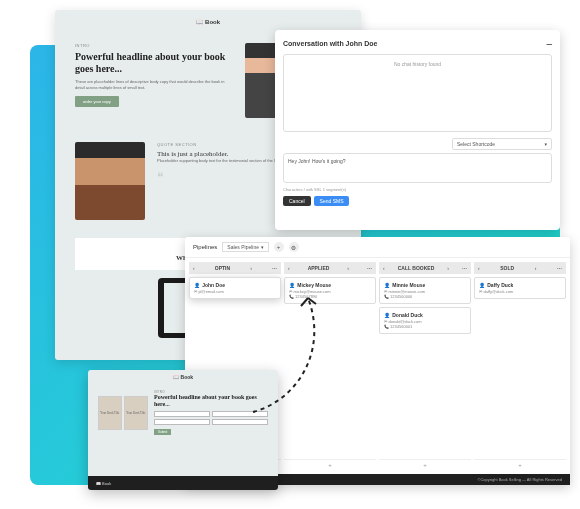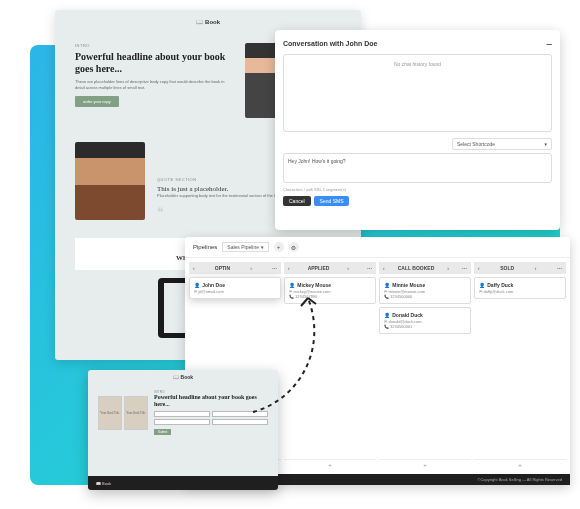--- a/index.html
+++ b/index.html
@@ -9,21 +9,21 @@
 .landing1 .logo{text-align:center;padding:8px 0;font-weight:600;font-size:6px;color:#333}
 .landing1 .hero{display:flex;padding:10px 20px}
 .landing1 .hero-text{flex:1;padding-right:10px}
 .landing1 .eyebrow{font-size:4px;color:#888;letter-spacing:.5px;text-transform:uppercase;margin-bottom:3px}
 .landing1 h1{font-family:Georgia,serif;font-size:10px;color:#222;line-height:1.2;margin-bottom:4px}
 .landing1 .body{font-size:4px;color:#666;line-height:1.4;margin-bottom:6px}
 .landing1 .cta{display:inline-block;background:#82a083;color:#fff;padding:3px 8px;font-size:4px;border-radius:1px}
 .landing1 .hero-media{display:flex;gap:4px;align-items:center}
 .landing1 .person1{width:50px;height:75px;background:linear-gradient(#333 20%,#e7b89a 20% 40%,#444 40%);border-radius:2px}
 .landing1 .bookcover{width:42px;height:62px;background:#d9cfc0;border:1px solid #ccc;display:flex;align-items:center;justify-content:center;font-family:cursive;font-size:6px;line-height:1.1;color:#555;text-align:center}
-.landing1 .section2{display:flex;padding:14px 20px;align-items:flex-end;gap:12px}
+.landing1 .section2{display:flex;padding:14px 20px;align-items:flex-start;gap:12px}
 .landing1 .person2{width:70px;height:78px;background:linear-gradient(#2b2b2b 20%,#c9946b 20% 55%,#7d4a2f 55%);border-radius:2px}
 .landing1 .quote{font-size:12px;color:#c8d4d1;font-family:Georgia,serif}
 .landing1 .banner{background:#fff;text-align:center;padding:8px;margin:4px 20px}
 .landing1 .banner h2{font-family:Georgia,serif;font-size:7px;color:#333}
 .landing1 .tablet{margin:8px auto;width:100px;height:60px;background:#1a1a1a;border-radius:4px;display:flex;align-items:center;justify-content:center}
 .landing1 .tablet-inner{width:88px;height:50px;background:#e7edec;display:flex;align-items:center;justify-content:center;gap:3px}
 .landing1 .mini-book{width:18px;height:26px;background:#d9cfc0;font-family:cursive;font-size:3px;color:#666;display:flex;align-items:center;justify-content:center;text-align:center}
 .conversation{position:absolute;right:20px;top:30px;width:285px;height:200px;background:#fff;border-radius:4px;box-shadow:0 3px 12px rgba(0,0,0,.2);z-index:3;padding:8px;font-size:6px}
 .conversation .conv-head{display:flex;justify-content:space-between;align-items:center;margin-bottom:5px}
 .conversation .conv-title{font-weight:600;font-size:7px;color:#333}

